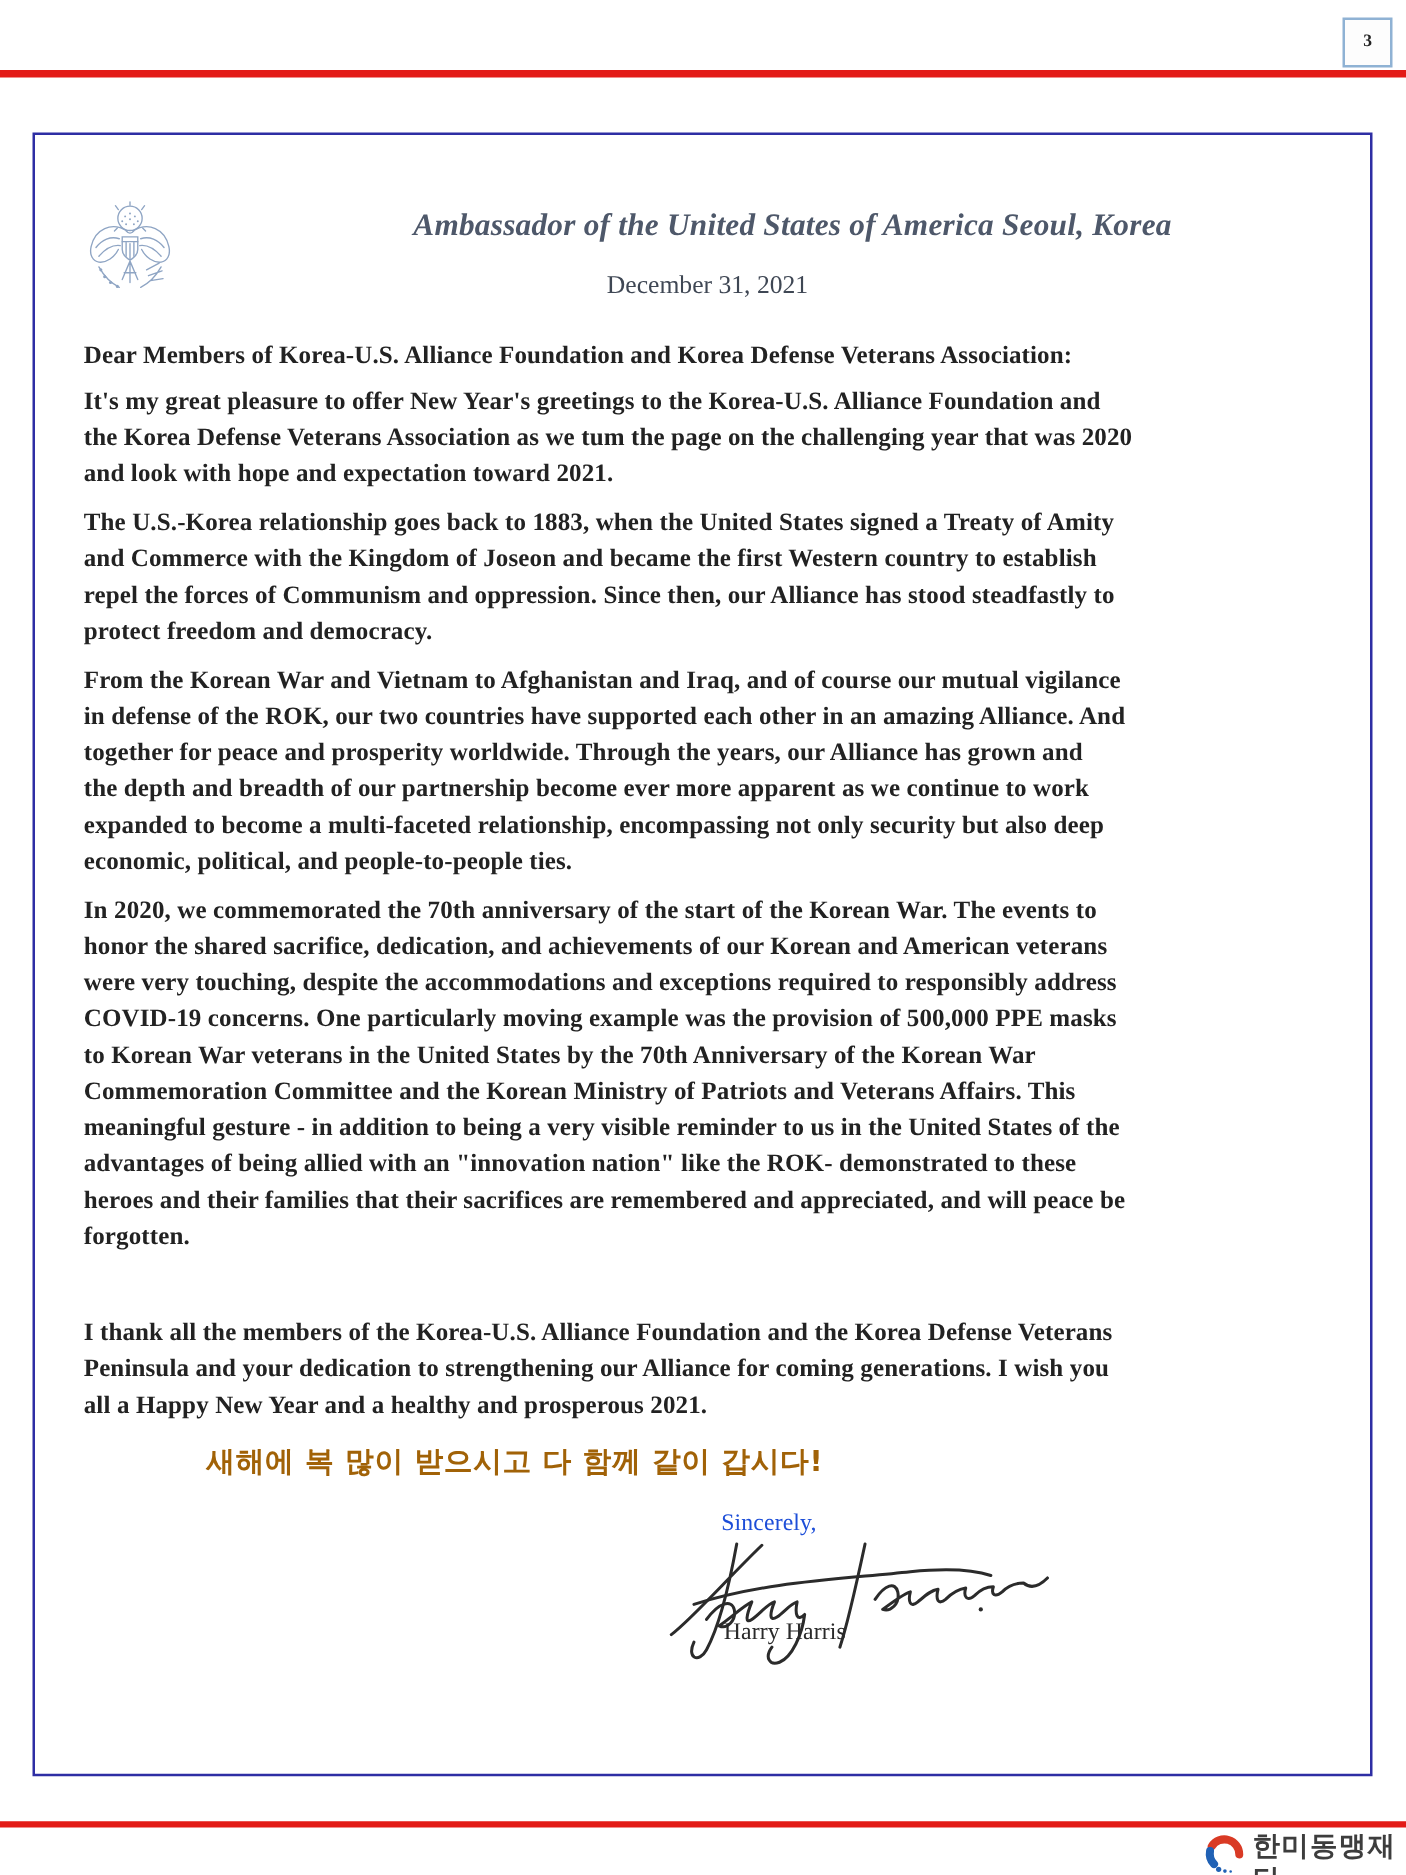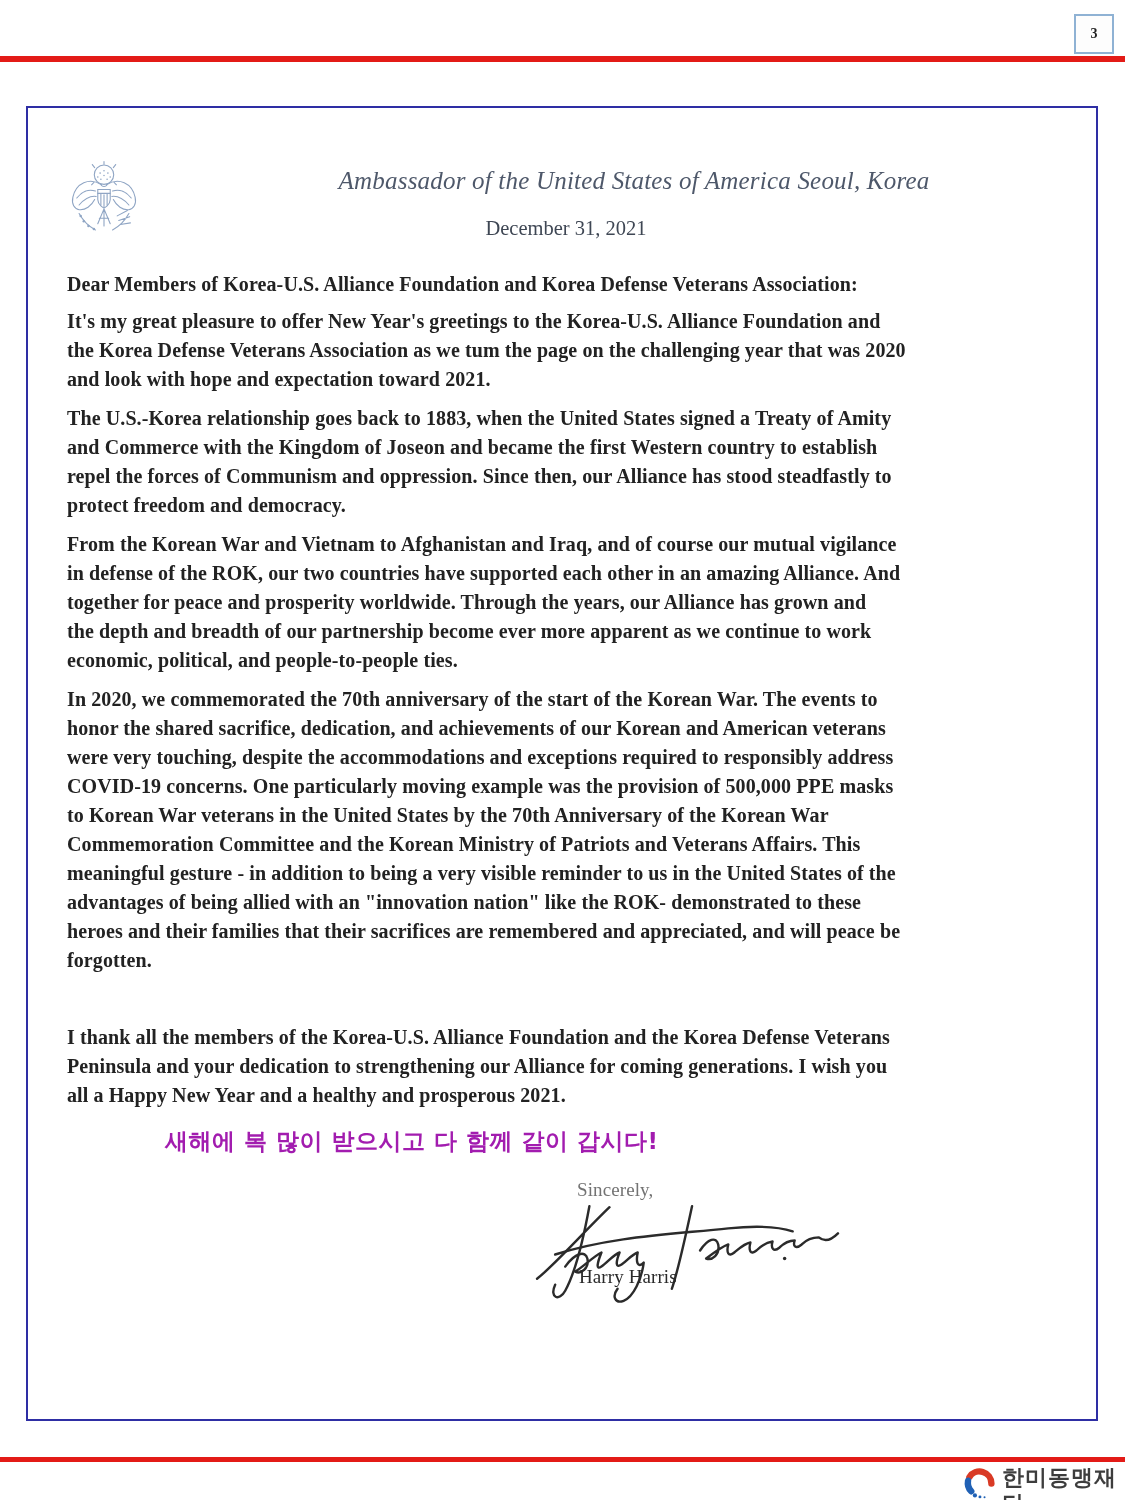--- a/index.html
+++ b/index.html
@@ -19,39 +19,39 @@
     font-size:14px;font-weight:bold;
   }
   
   .letter{
     position:absolute;left:26px;top:106px;width:1068px;height:1311px;
     border:2px solid #2e2ea4;background:#ffffff;
   }
   .seal{position:absolute;left:41px;top:52px;width:70px;height:90px;}
   .head{text-align:center;}
   .title{
-    padding:58px 16px 0 160px;font-size:25px;font-weight:normal;font-style:italic;
+    padding:58px 16px 0 160px;font-size:25px;font-weight:bold;font-style:italic;
     color:#4e586a;line-height:30px;letter-spacing:0.2px;
   }
   .date{padding-left:8px;margin-top:19px;font-size:20.5px;color:#3f4754;line-height:27px;}
   .body{
     margin:28px 34px 0 39px;font-size:20px;font-weight:bold;color:#222222;
     line-height:29px;letter-spacing:0.1px;
   }
   .body .line{white-space:nowrap;}
   .salutation{margin-bottom:8px;}
   .para{margin-bottom:10px;}
   .para.big-gap{margin-bottom:48px;}
   .korean{
-    margin:16px 0 0 98px;font-size:23px;font-weight:600;color:#a21caf;
+    margin:16px 0 0 98px;font-size:23px;font-weight:600;color:#a16207;
     font-family:"DejaVu Sans","Liberation Sans",sans-serif;line-height:30px;
     letter-spacing:0.5px;
   }
   .closing{position:relative;margin:22px 0 0 510px;height:138px;font-weight:normal;}
-  .sincerely{font-size:19px;line-height:24px;color:#737373;}
+  .sincerely{font-size:19px;line-height:24px;color:#1d4ed8;}
   .signature{position:absolute;left:-46px;top:16px;width:312px;height:116px;}
   .signer{position:absolute;left:2px;top:84px;font-size:19px;color:#2a2a2a;}
   
   .footer-logo{position:absolute;left:963px;top:1465px;display:flex;align-items:flex-start;}
   .logo-mark{width:37px;height:37px;margin-right:6px;}
   .logo-text .kr{
     font-family:"DejaVu Sans","Liberation Sans",sans-serif;
     font-size:22px;font-weight:bold;color:#3d3d3d;letter-spacing:1px;line-height:26px;
   }
 </style>
@@ -116,20 +116,21 @@
       <div class="line">and Commerce with the Kingdom of Joseon and became the first Western country to establish</div>
       <div class="line">repel the forces of Communism and oppression. Since then, our Alliance has stood steadfastly to</div>
       <div class="line">protect freedom and democracy.</div>
     </div>
 
     <div class="para">
       <div class="line">From the Korean War and Vietnam to Afghanistan and Iraq, and of course our mutual vigilance</div>
       <div class="line">in defense of the ROK, our two countries have supported each other in an amazing Alliance. And</div>
       <div class="line">together for peace and prosperity worldwide. Through the years, our Alliance has grown and</div>
       <div class="line">the depth and breadth of our partnership become ever more apparent as we continue to work</div>
+      <div class="line">expanded to become a multi-faceted relationship, encompassing not only security but also deep</div>
       <div class="line">economic, political, and people-to-people ties.</div>
     </div>
 
     <div class="para big-gap">
       <div class="line">In 2020, we commemorated the 70th anniversary of the start of the Korean War. The events to</div>
       <div class="line">honor the shared sacrifice, dedication, and achievements of our Korean and American veterans</div>
       <div class="line">were very touching, despite the accommodations and exceptions required to responsibly address</div>
       <div class="line">COVID-19 concerns. One particularly moving example was the provision of 500,000 PPE masks</div>
       <div class="line">to Korean War veterans in the United States by the 70th Anniversary of the Korean War</div>
       <div class="line">Commemoration Committee and the Korean Ministry of Patriots and Veterans Affairs. This</div>

